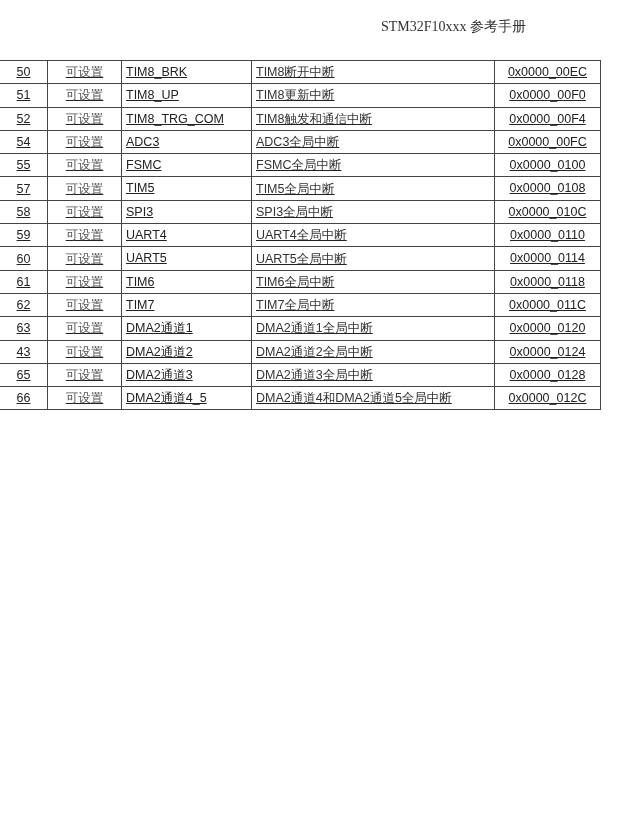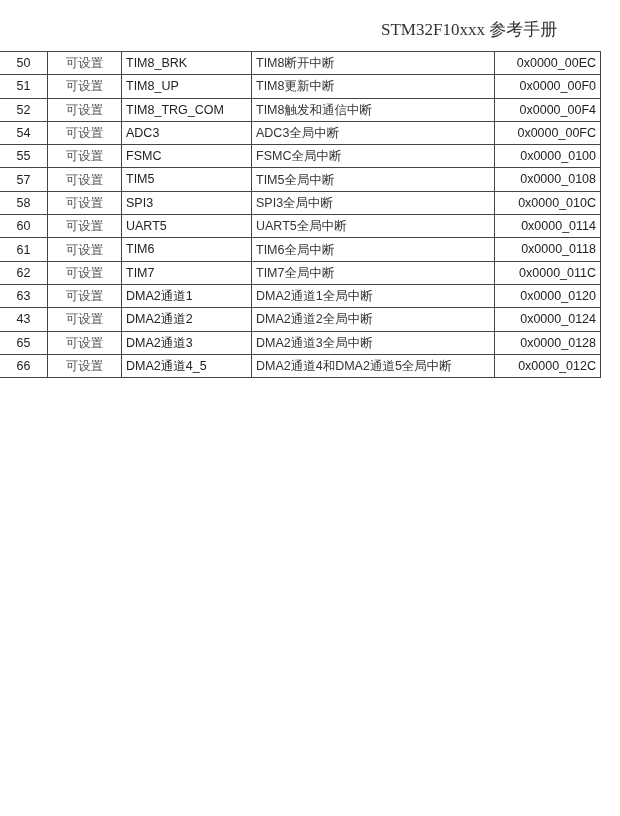--- a/index.html
+++ b/index.html
@@ -1,24 +1,24 @@
 <!DOCTYPE html>
 <html><head>
   <meta charset="utf-8">
   <style>
     html, body { margin: 0; padding: 0; background: #ffffff; }
     body { width: 620px; height: 816px; position: relative; overflow: hidden; font-family: "Liberation Sans", sans-serif; color: #222; }
-    .header-title { position: absolute; left: 381px; top: 18px; font-family: "Liberation Serif", "DejaVu Serif", serif; font-size: 17px; color: #333; letter-spacing: 0px; }
-    table.vector-table { position: absolute; left: -1px; top: 51px; border-collapse: collapse; table-layout: fixed; }
+    .header-title { position: absolute; left: 381px; top: 18px; font-family: "Liberation Serif", "DejaVu Serif", serif; font-size: 14px; color: #333; letter-spacing: 0px; }
+    table.vector-table { position: absolute; left: -1px; top: 60px; border-collapse: collapse; table-layout: fixed; text-decoration: underline; }
     table.vector-table td { border: 1px solid #444; height: 22.3px; padding: 0 4px; font-size: 12.5px; white-space: nowrap; overflow: hidden; line-height: 22px; }
     td.c-pos { width: 39px; text-align: center; font-size: 13px; }
     td.c-prio { width: 65px; text-align: center; color: #555; font-family: "DejaVu Serif", "Liberation Serif", serif; font-size: 12px; }
     td.c-name { width: 121px; text-align: left; padding-left: 3px; padding-right: 0; font-size: 13px; vertical-align: top; line-height: 21px; }
     td.c-desc { width: 234px; text-align: left; padding-left: 3px; color: #333; margin-left: 40px; }
-    td.c-addr { width: 97px; text-align: right; font-size: 13px; vertical-align: top; line-height: 20px; }
+    td.c-addr { width: 97px; text-align: center; font-size: 13px; vertical-align: top; line-height: 20px; }
     td.c-pos { border-left: 1px solid #444; }
   </style>
 </head>
 <body>
 
 <div class="header-title">STM32F10xxx 参考手册</div>
 
 <table class="vector-table">
   <tbody id="tbody">
   <tr>
@@ -64,20 +64,27 @@
     <td class="c-addr">0x0000_0108</td>
   </tr>
       <tr>
     <td class="c-pos">58</td>
     <td class="c-prio">可设置</td>
     <td class="c-name">SPI3</td>
     <td class="c-desc">SPI3全局中断</td>
     <td class="c-addr">0x0000_010C</td>
   </tr>
       <tr>
+    <td class="c-pos">59</td>
+    <td class="c-prio">可设置</td>
+    <td class="c-name">UART4</td>
+    <td class="c-desc">UART4全局中断</td>
+    <td class="c-addr">0x0000_0110</td>
+  </tr>
+      <tr>
     <td class="c-pos">60</td>
     <td class="c-prio">可设置</td>
     <td class="c-name">UART5</td>
     <td class="c-desc">UART5全局中断</td>
     <td class="c-addr">0x0000_0114</td>
   </tr>
       <tr>
     <td class="c-pos">61</td>
     <td class="c-prio">可设置</td>
     <td class="c-name">TIM6</td>

